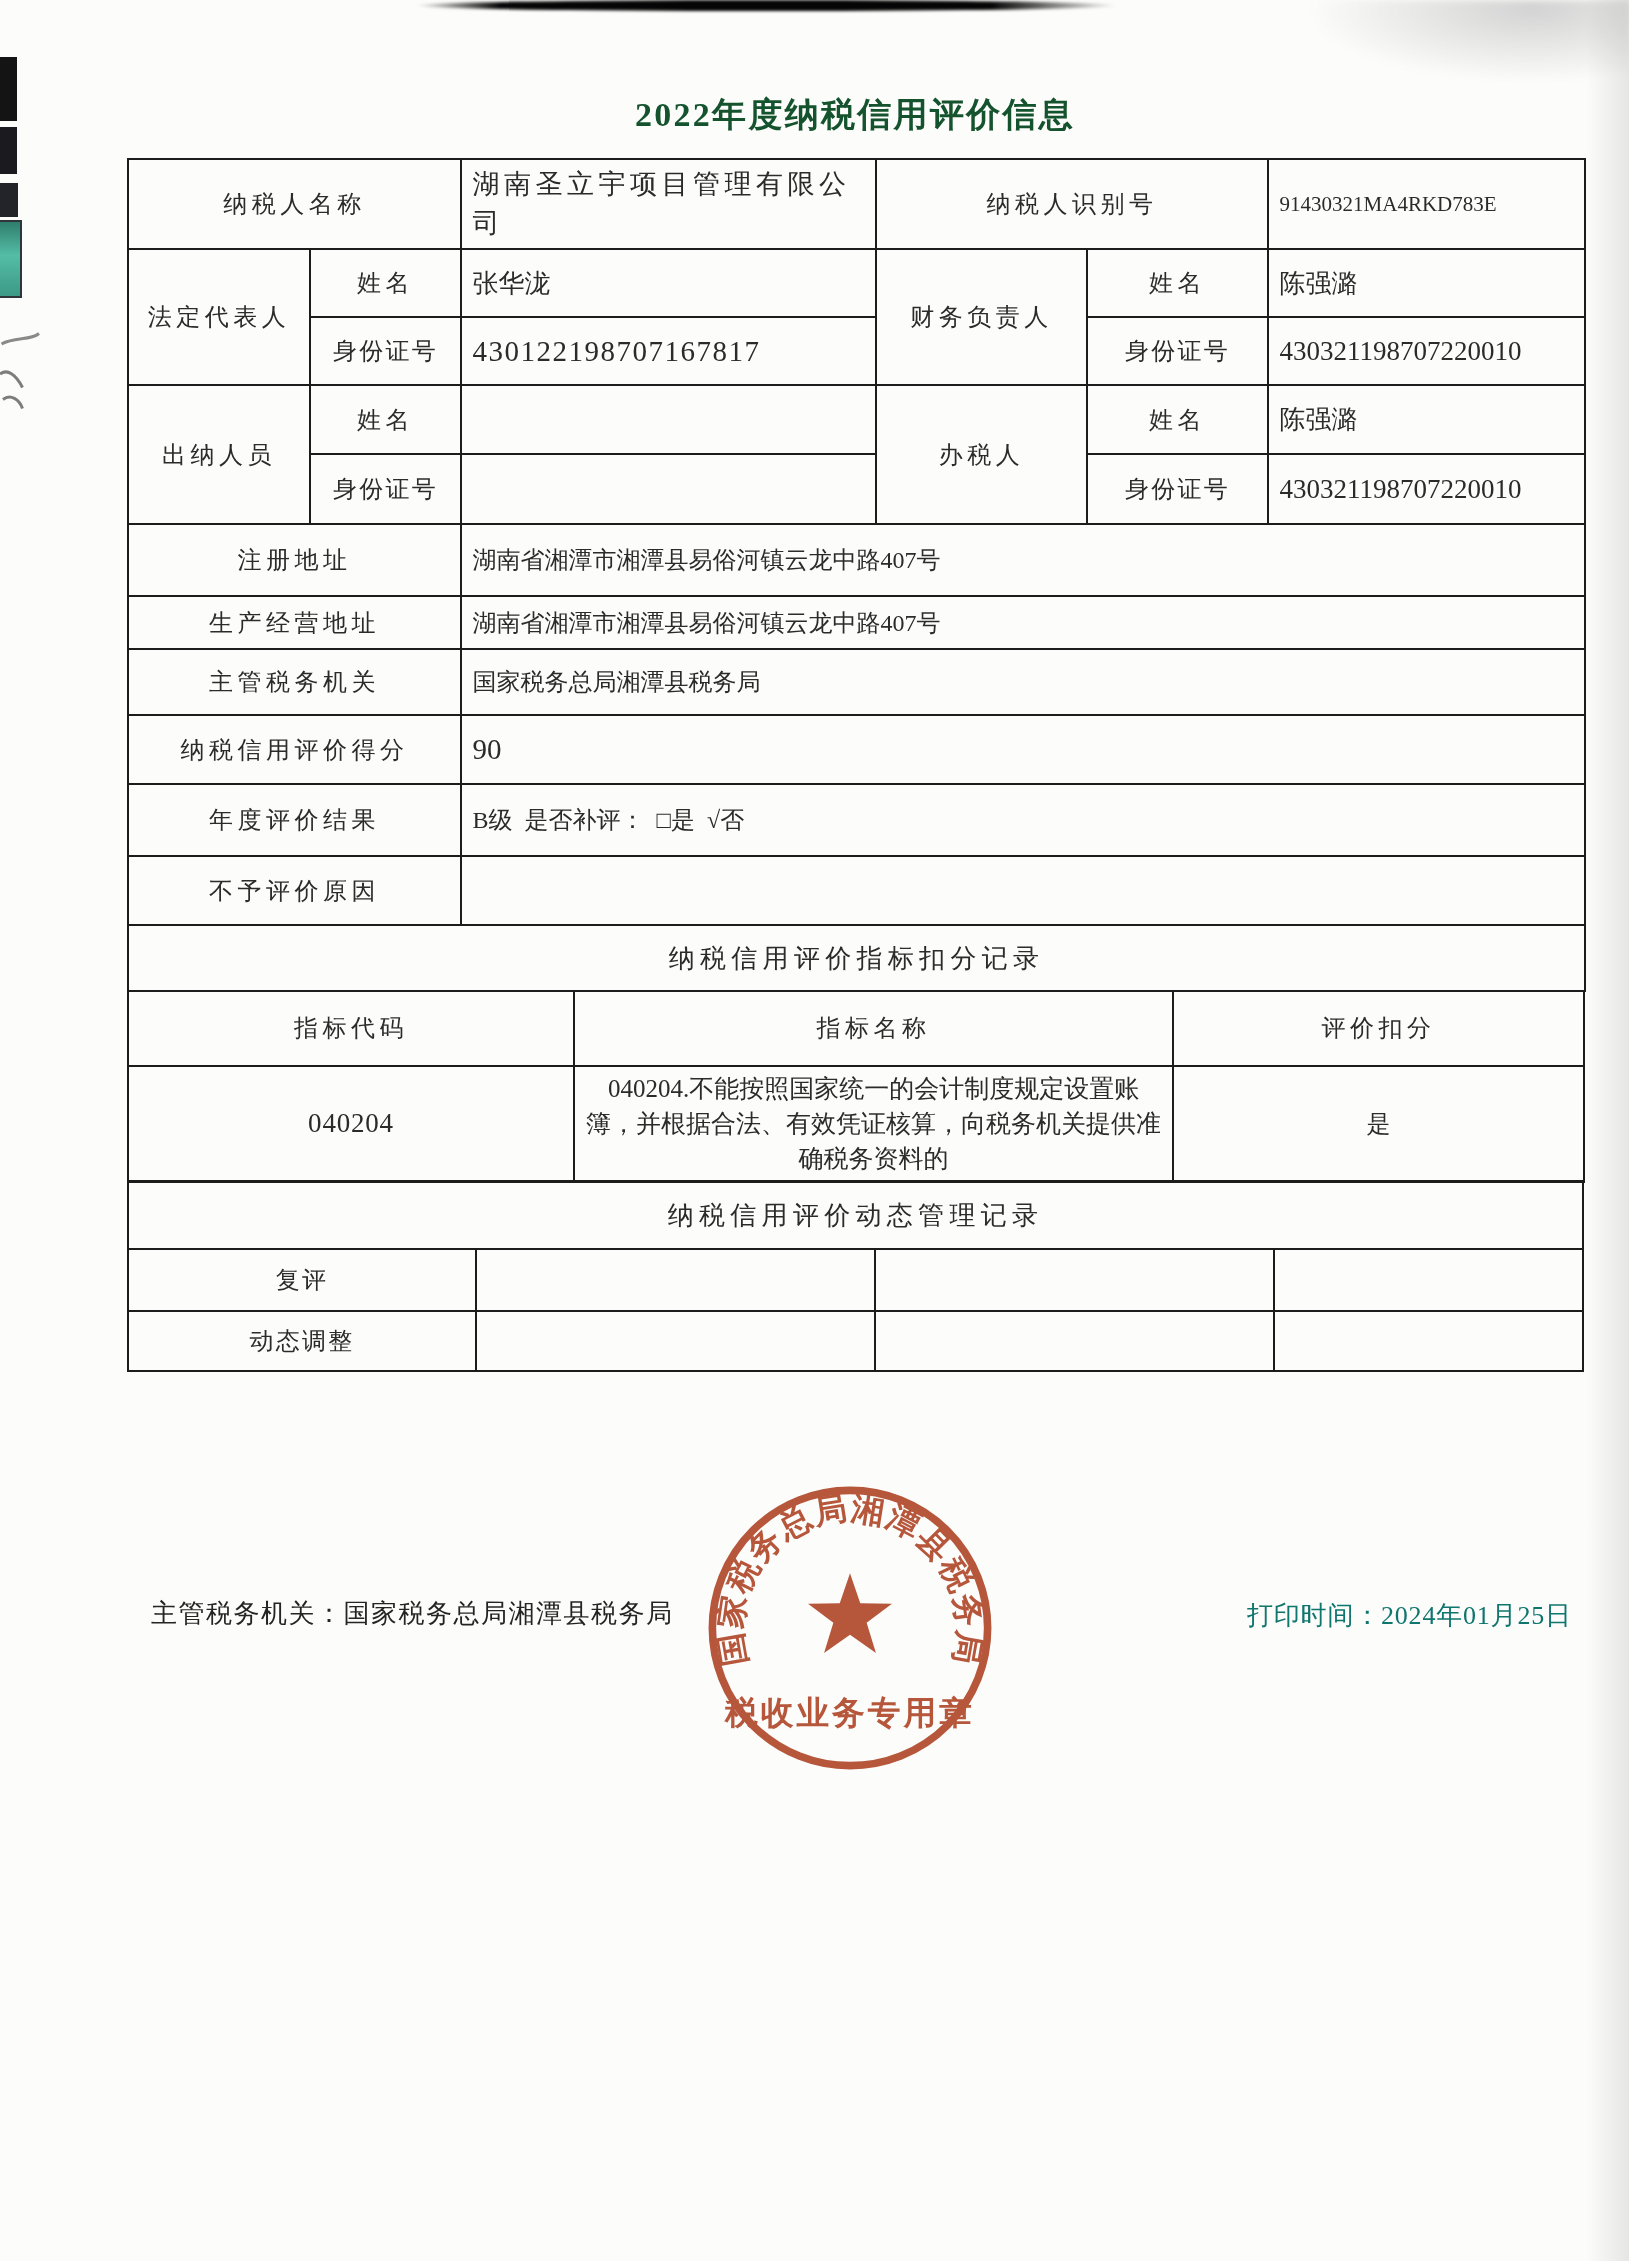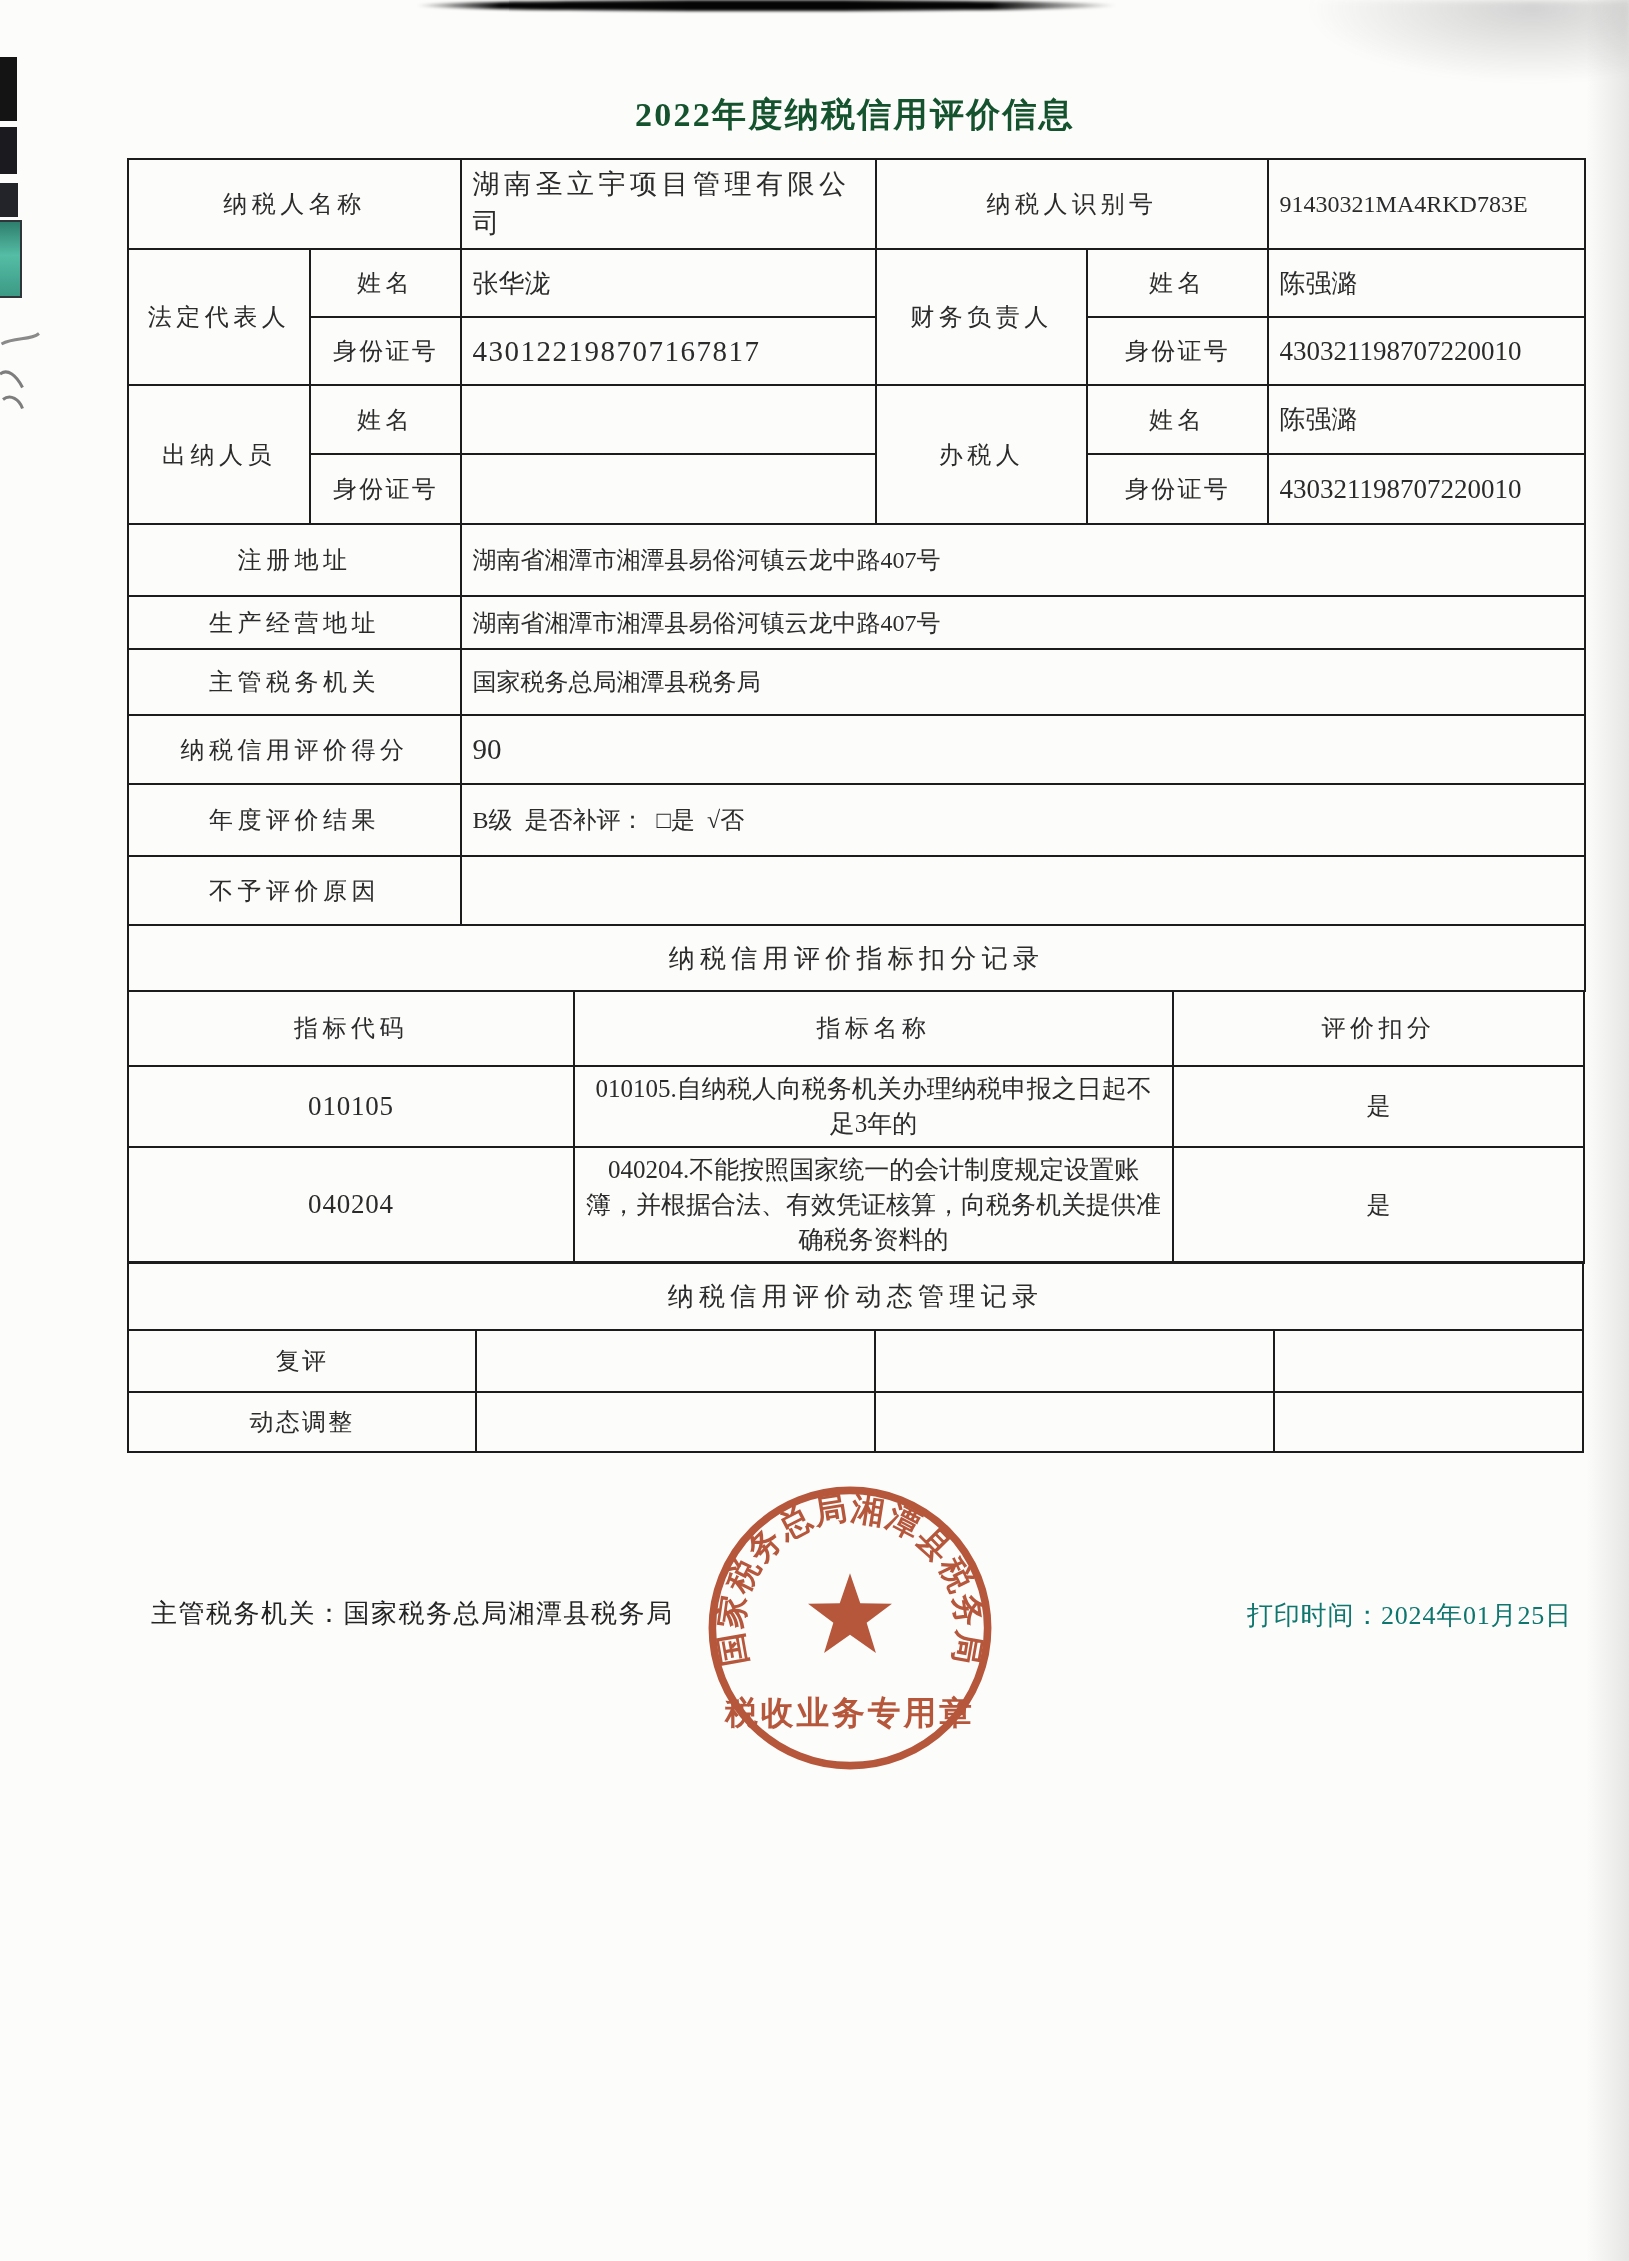--- a/index.html
+++ b/index.html
@@ -72,21 +72,21 @@
           <col style="width:415px">
         <col style="width:211px">
           <col style="width:181px">
           <col style="width:317px">
       </colgroup>
       <tbody>
           <tr style="height:90px">
         <td class="lbl" colspan="2">纳税人名称</td>
         <td class="val val-wide">湖南圣立宇项目管理有限公司</td>
         <td class="lbl" colspan="2">纳税人识别号</td>
-        <td class="val val-num" style="font-size:24px;letter-spacing:0;border-radius:14px;">91430321MA4RKD783E</td>
+        <td class="val val-num" style="font-size:21px;letter-spacing:0;border-radius:14px;">91430321MA4RKD783E</td>
       </tr>
       <tr style="height:68px">
         <td class="lbl" rowspan="2">法定代表人</td>
         <td class="lbl">姓名</td>
         <td class="val val-name">张华泷</td>
         <td class="lbl" rowspan="2">财务负责人</td>
         <td class="lbl">姓名</td>
         <td class="val val-name">陈强潞</td>
       </tr>
       <tr style="height:68px">
@@ -144,25 +144,20 @@
         <col style="width:446px">
           <col style="width:599px">
           <col style="width:411px">
       </colgroup>
       <tbody>
           <tr style="height:75px">
         <td class="lbl">指标代码</td>
         <td class="lbl">指标名称</td>
         <td class="lbl">评价扣分</td>
       </tr>
-      <tr style="height:75px">
-        <td class="center val-num" style="font-size:27px;letter-spacing:0.8px;">010105</td>
-        <td class="ind-name">010105.自纳税人向税务机关办理纳税申报之日起不足3年的</td>
-        <td class="center">是</td>
-      </tr>
       <tr style="height:113px">
         <td class="center val-num" style="font-size:27px;letter-spacing:0.8px;border-radius:27px;">040204</td>
         <td class="ind-name">040204.不能按照国家统一的会计制度规定设置账簿，并根据合法、有效凭证核算，向税务机关提供准确税务资料的</td>
         <td class="center">是</td>
       </tr>
     </tbody>
       </table>
 
     <table class="doc">
       <colgroup>

